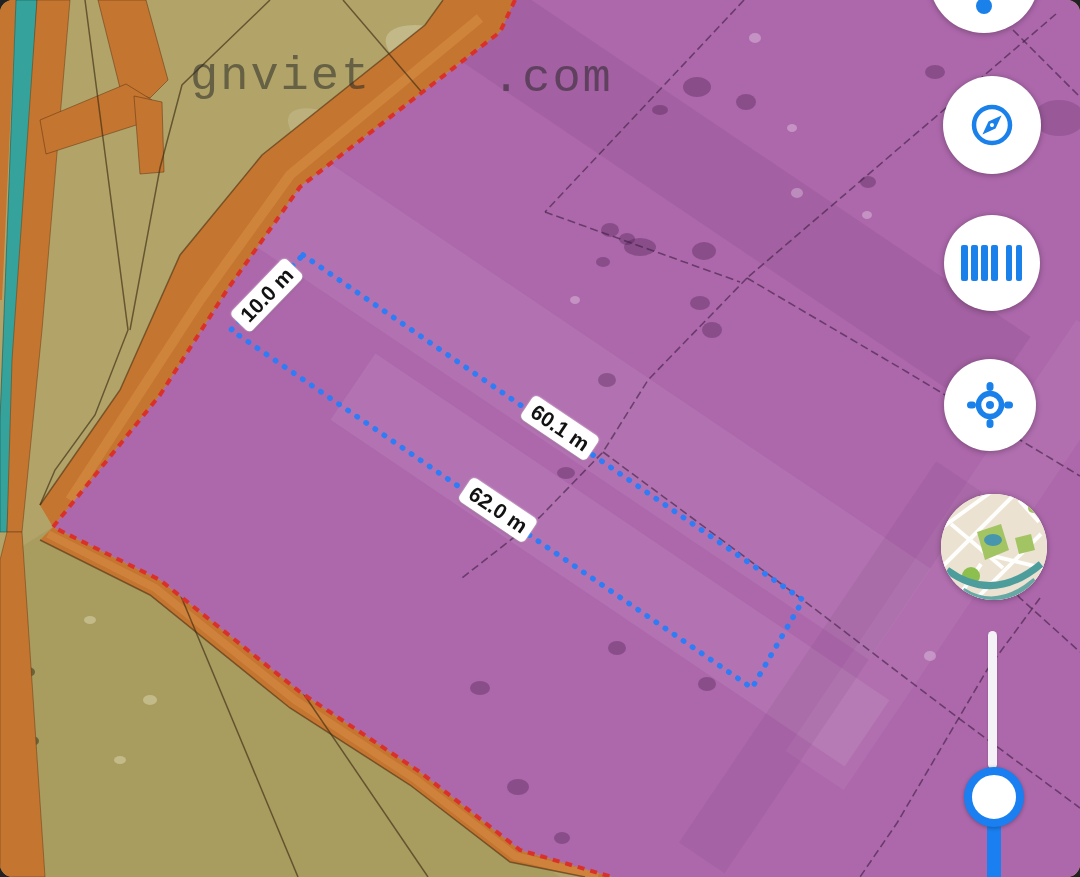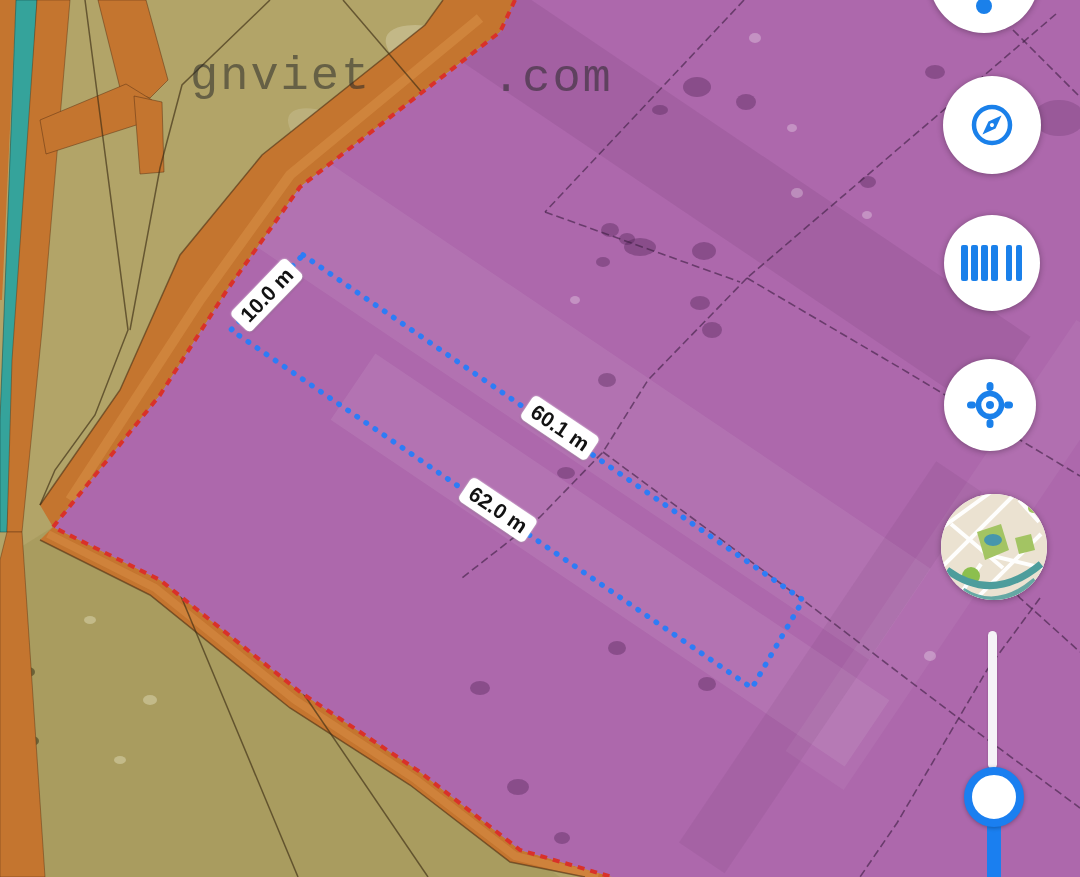--- a/index.html
+++ b/index.html
@@ -1,17 +1,17 @@
 <!DOCTYPE html>
 <html><head>
 <meta charset="utf-8">
 <style>
   html,body{margin:0;padding:0;background:#222;}
   .screen{position:relative;width:1080px;height:877px;overflow:hidden;
-          font-family:"Liberation Sans",sans-serif;}
+          font-family:"Liberation Sans",sans-serif;border-radius:13px;}
   .screen svg.map{position:absolute;left:0;top:0;z-index:0;}
 
   
   .wm{position:absolute;top:50px;left:0;z-index:2;pointer-events:none;
       font-family:"Liberation Mono",monospace;font-size:47px;font-weight:400;
       color:rgba(40,40,40,.55);letter-spacing:2px;white-space:pre;}
   .wm .w1{position:absolute;left:190px;top:0;}
   .wm .w2{position:absolute;left:492px;top:2px;text-align:center;}
 
   

